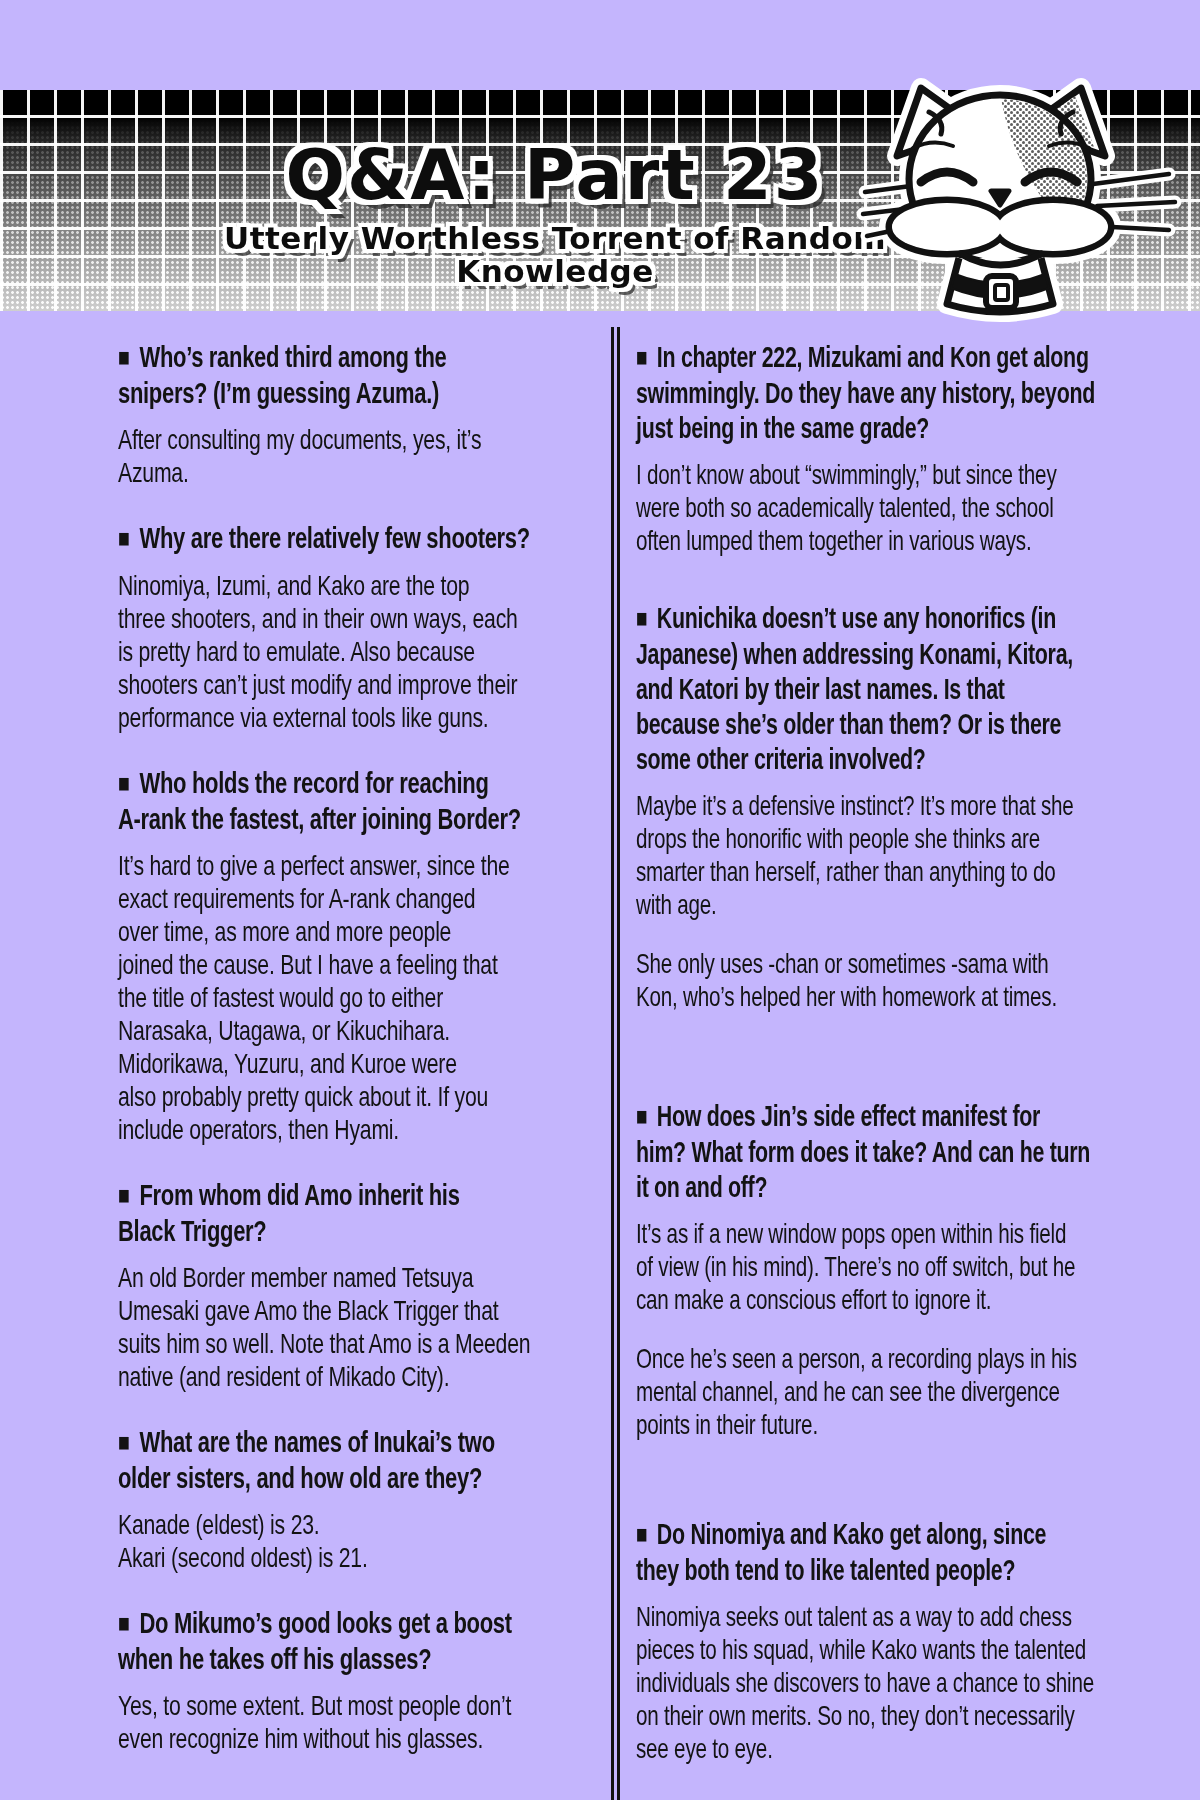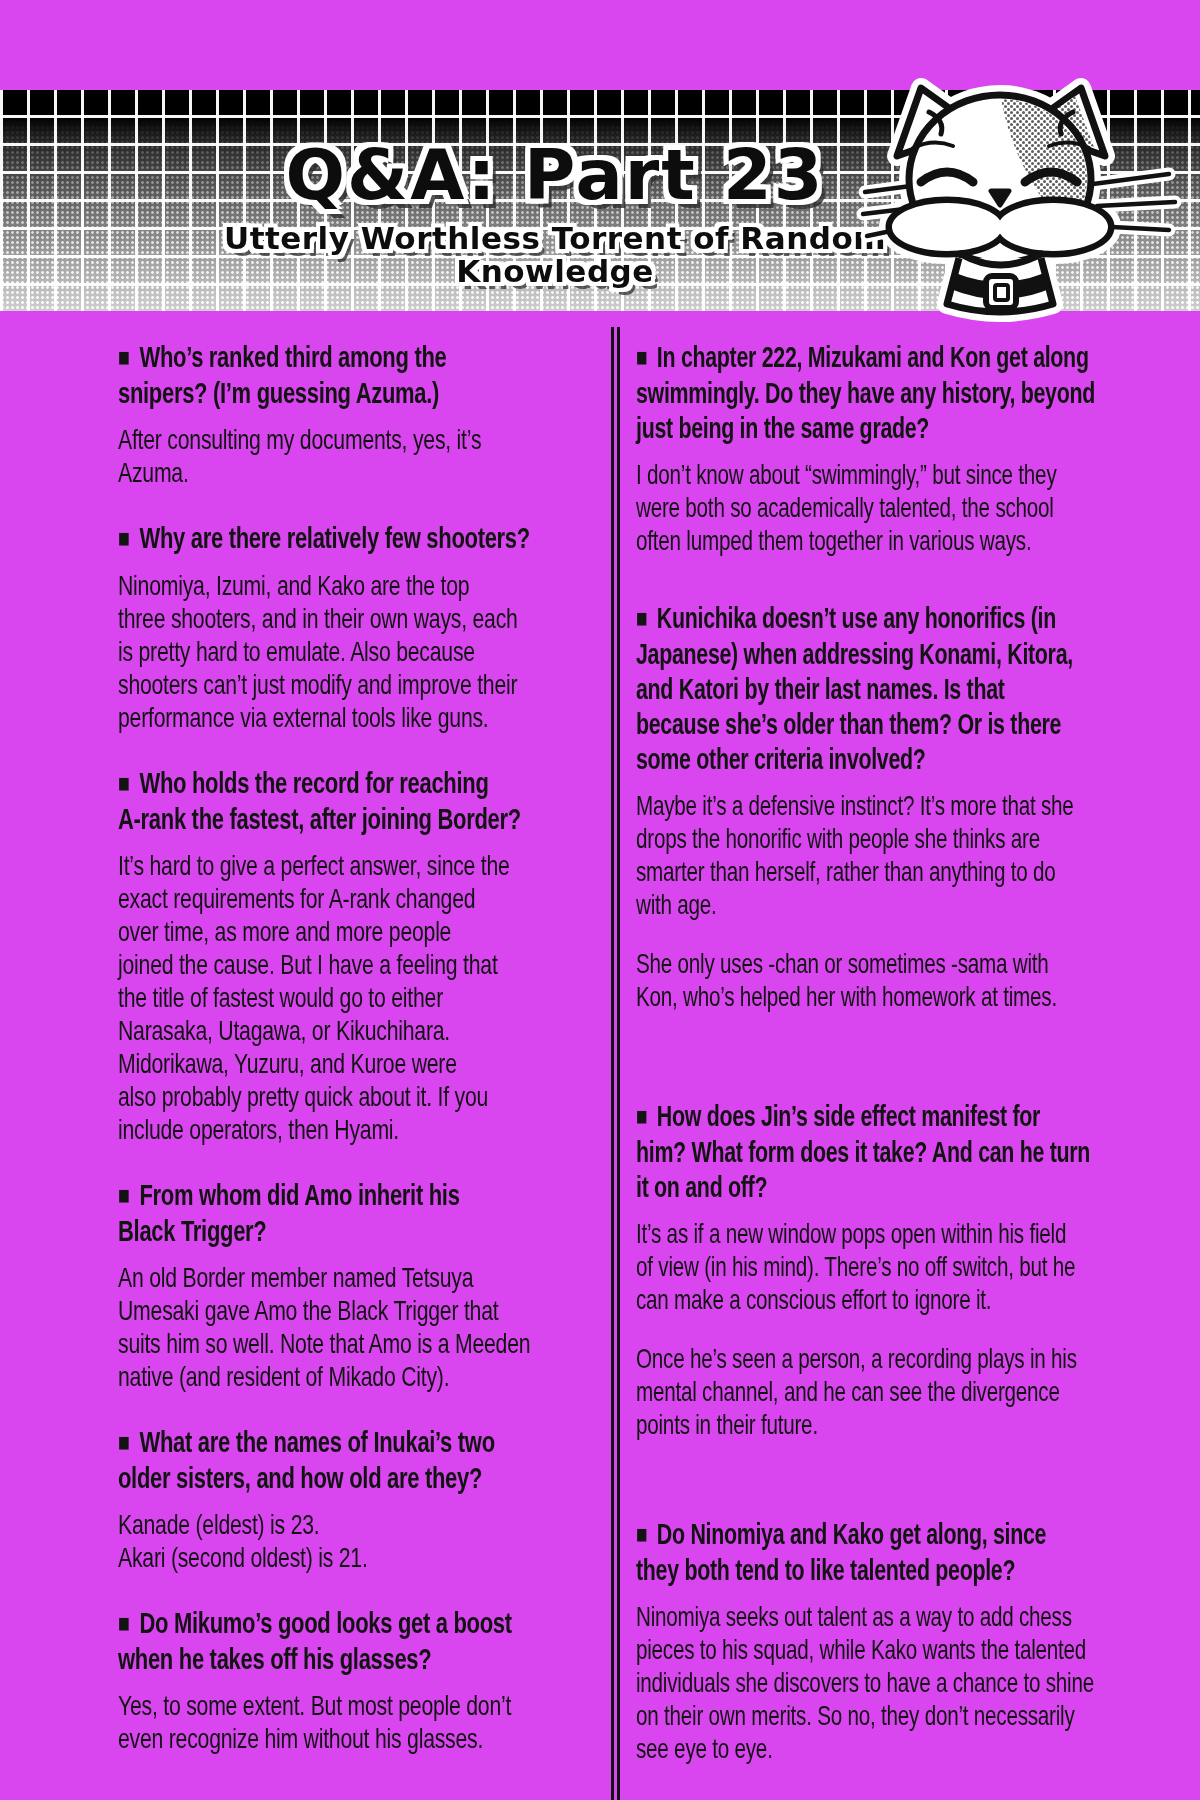--- a/index.html
+++ b/index.html
@@ -1,18 +1,18 @@
 <!DOCTYPE html>
 <html><head>
 <meta charset="utf-8">
 <style>
   html,body{margin:0;padding:0;background:#e8e8e8;}
   .page{
     position:relative; width:1200px; height:1800px; margin:0 auto;
-    background:#d946ef; color:#131313; overflow:hidden;
+    background:#c4b5fd; color:#131313; overflow:hidden;
     font-family:"Liberation Sans", sans-serif;
   }
 
   
   .banner{
     position:absolute; left:0; top:90px; width:1200px; height:221px;
     background:
       repeating-linear-gradient(90deg,  rgba(255,255,255,.96) 0 3px, transparent 3px 27px),
       repeating-linear-gradient(180deg, transparent 0 25px, rgba(255,255,255,.96) 25px 28px),
       linear-gradient(180deg,#000 0%,#000 12%,#222 22%,#474747 38%,#707070 55%,#979797 72%,#b9b9b9 88%,#cfcfcf 100%);

